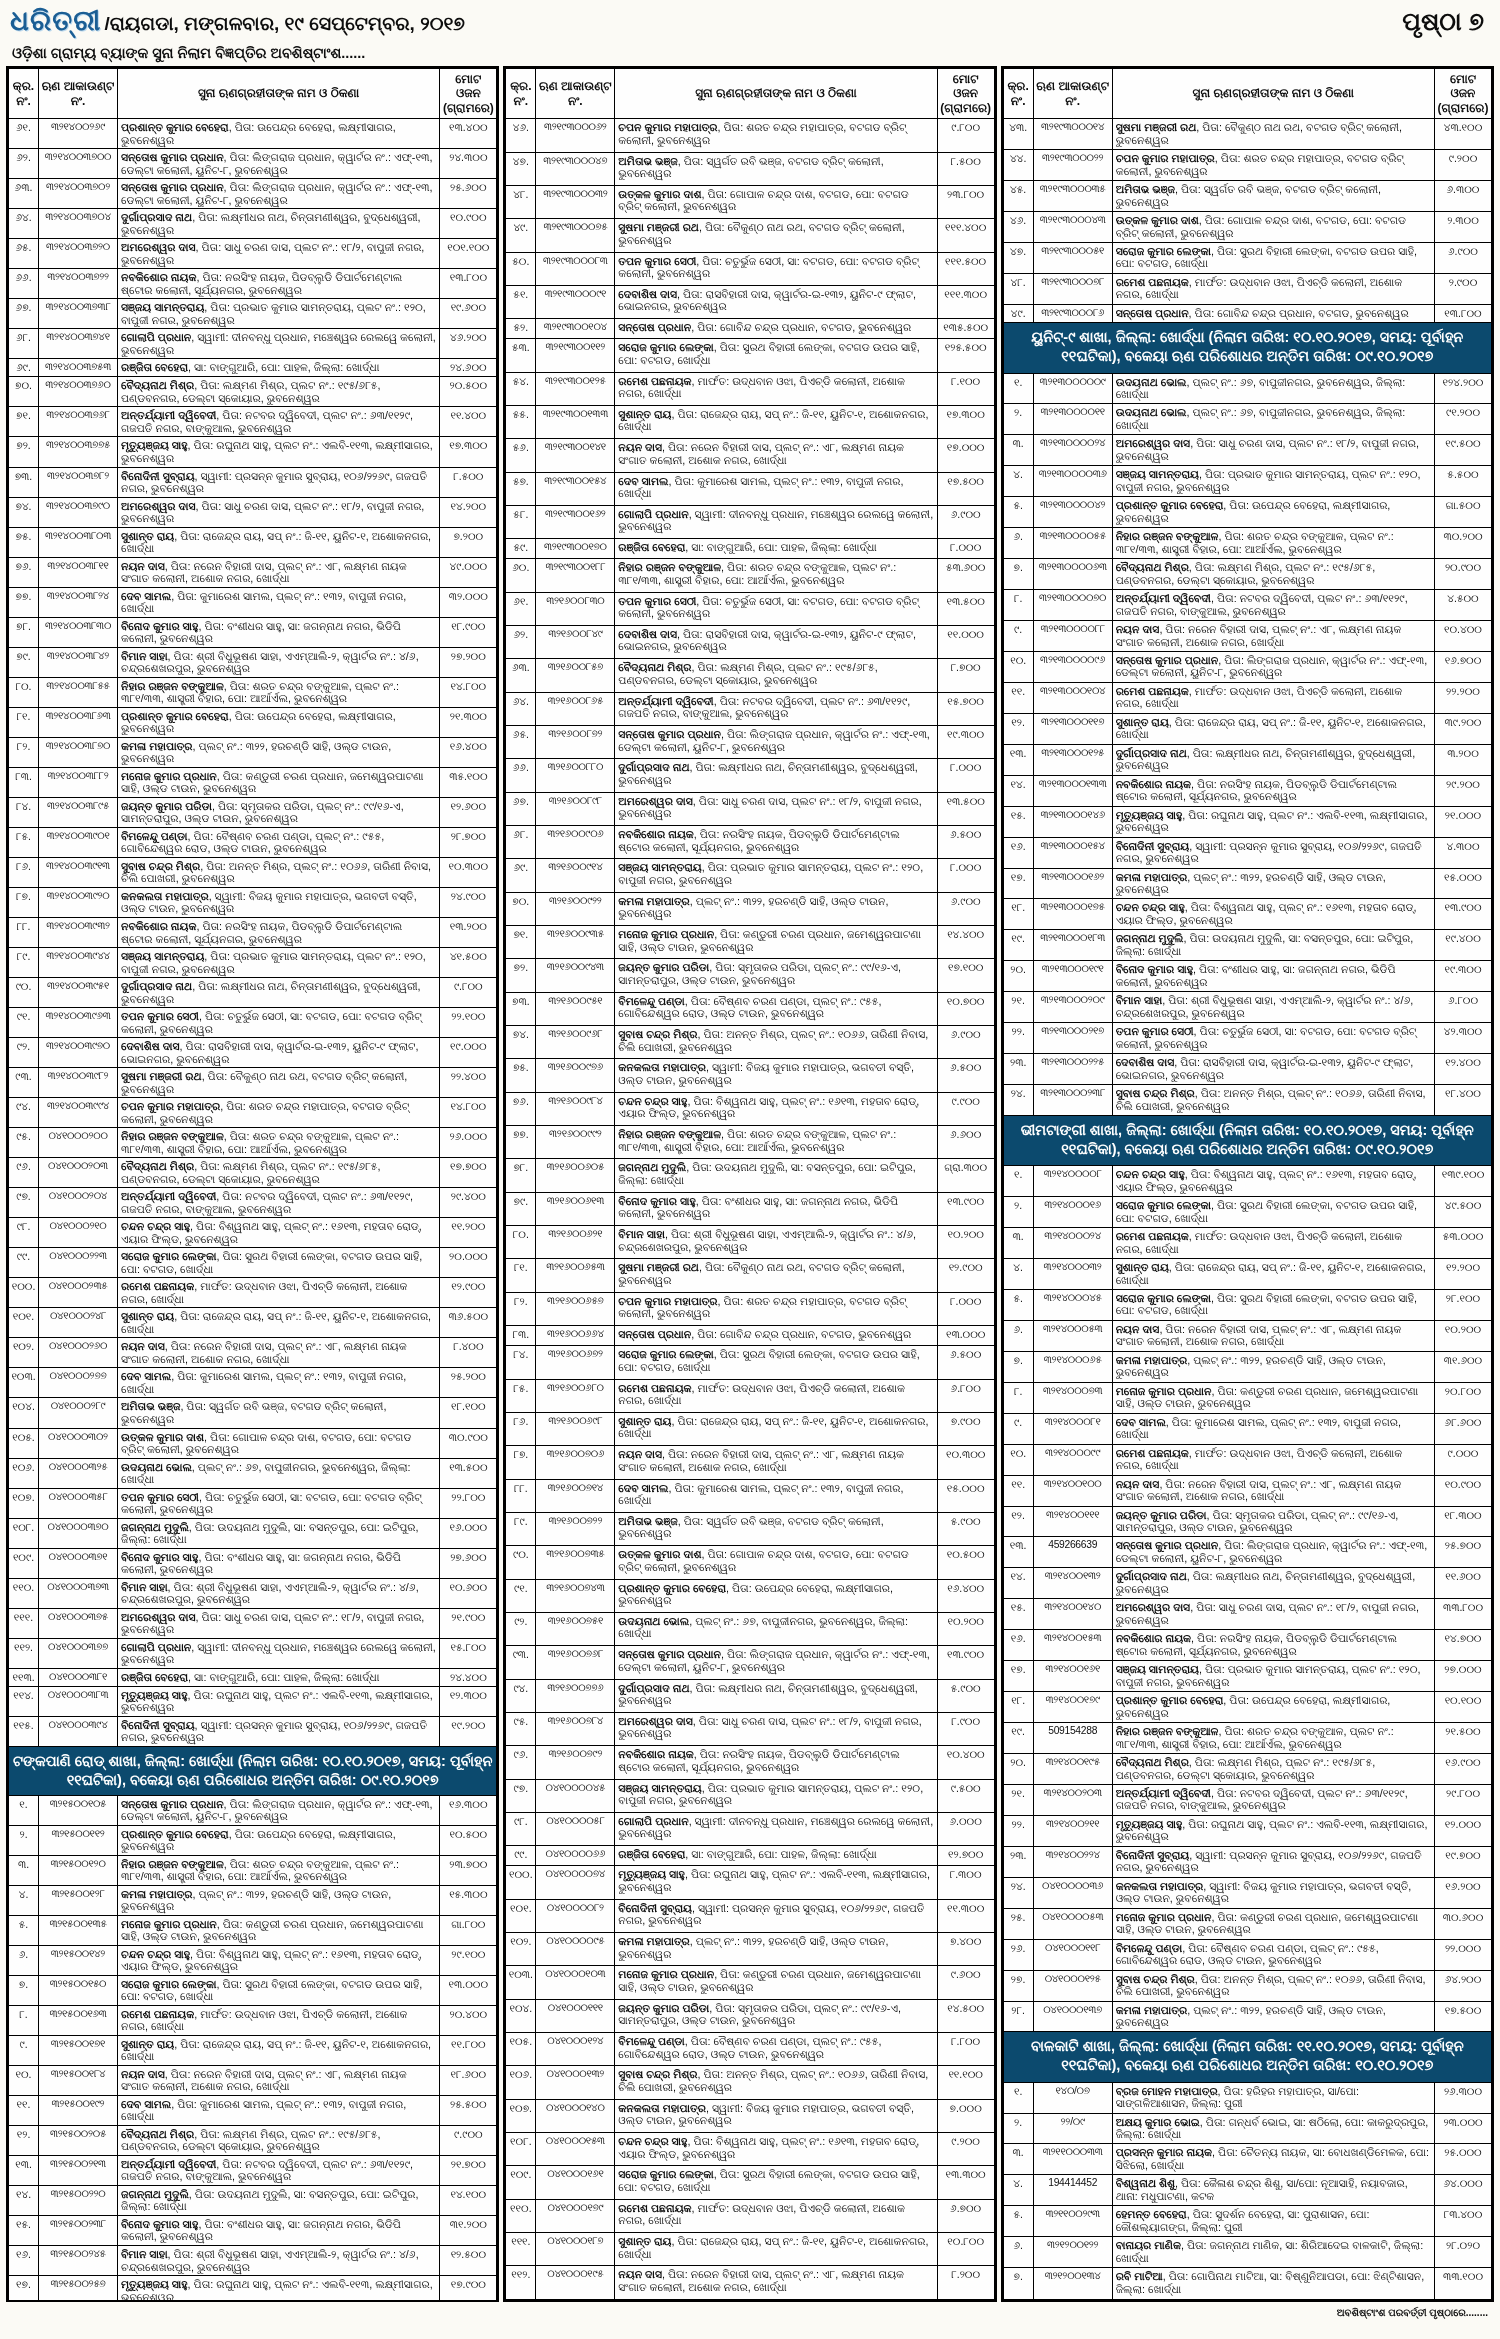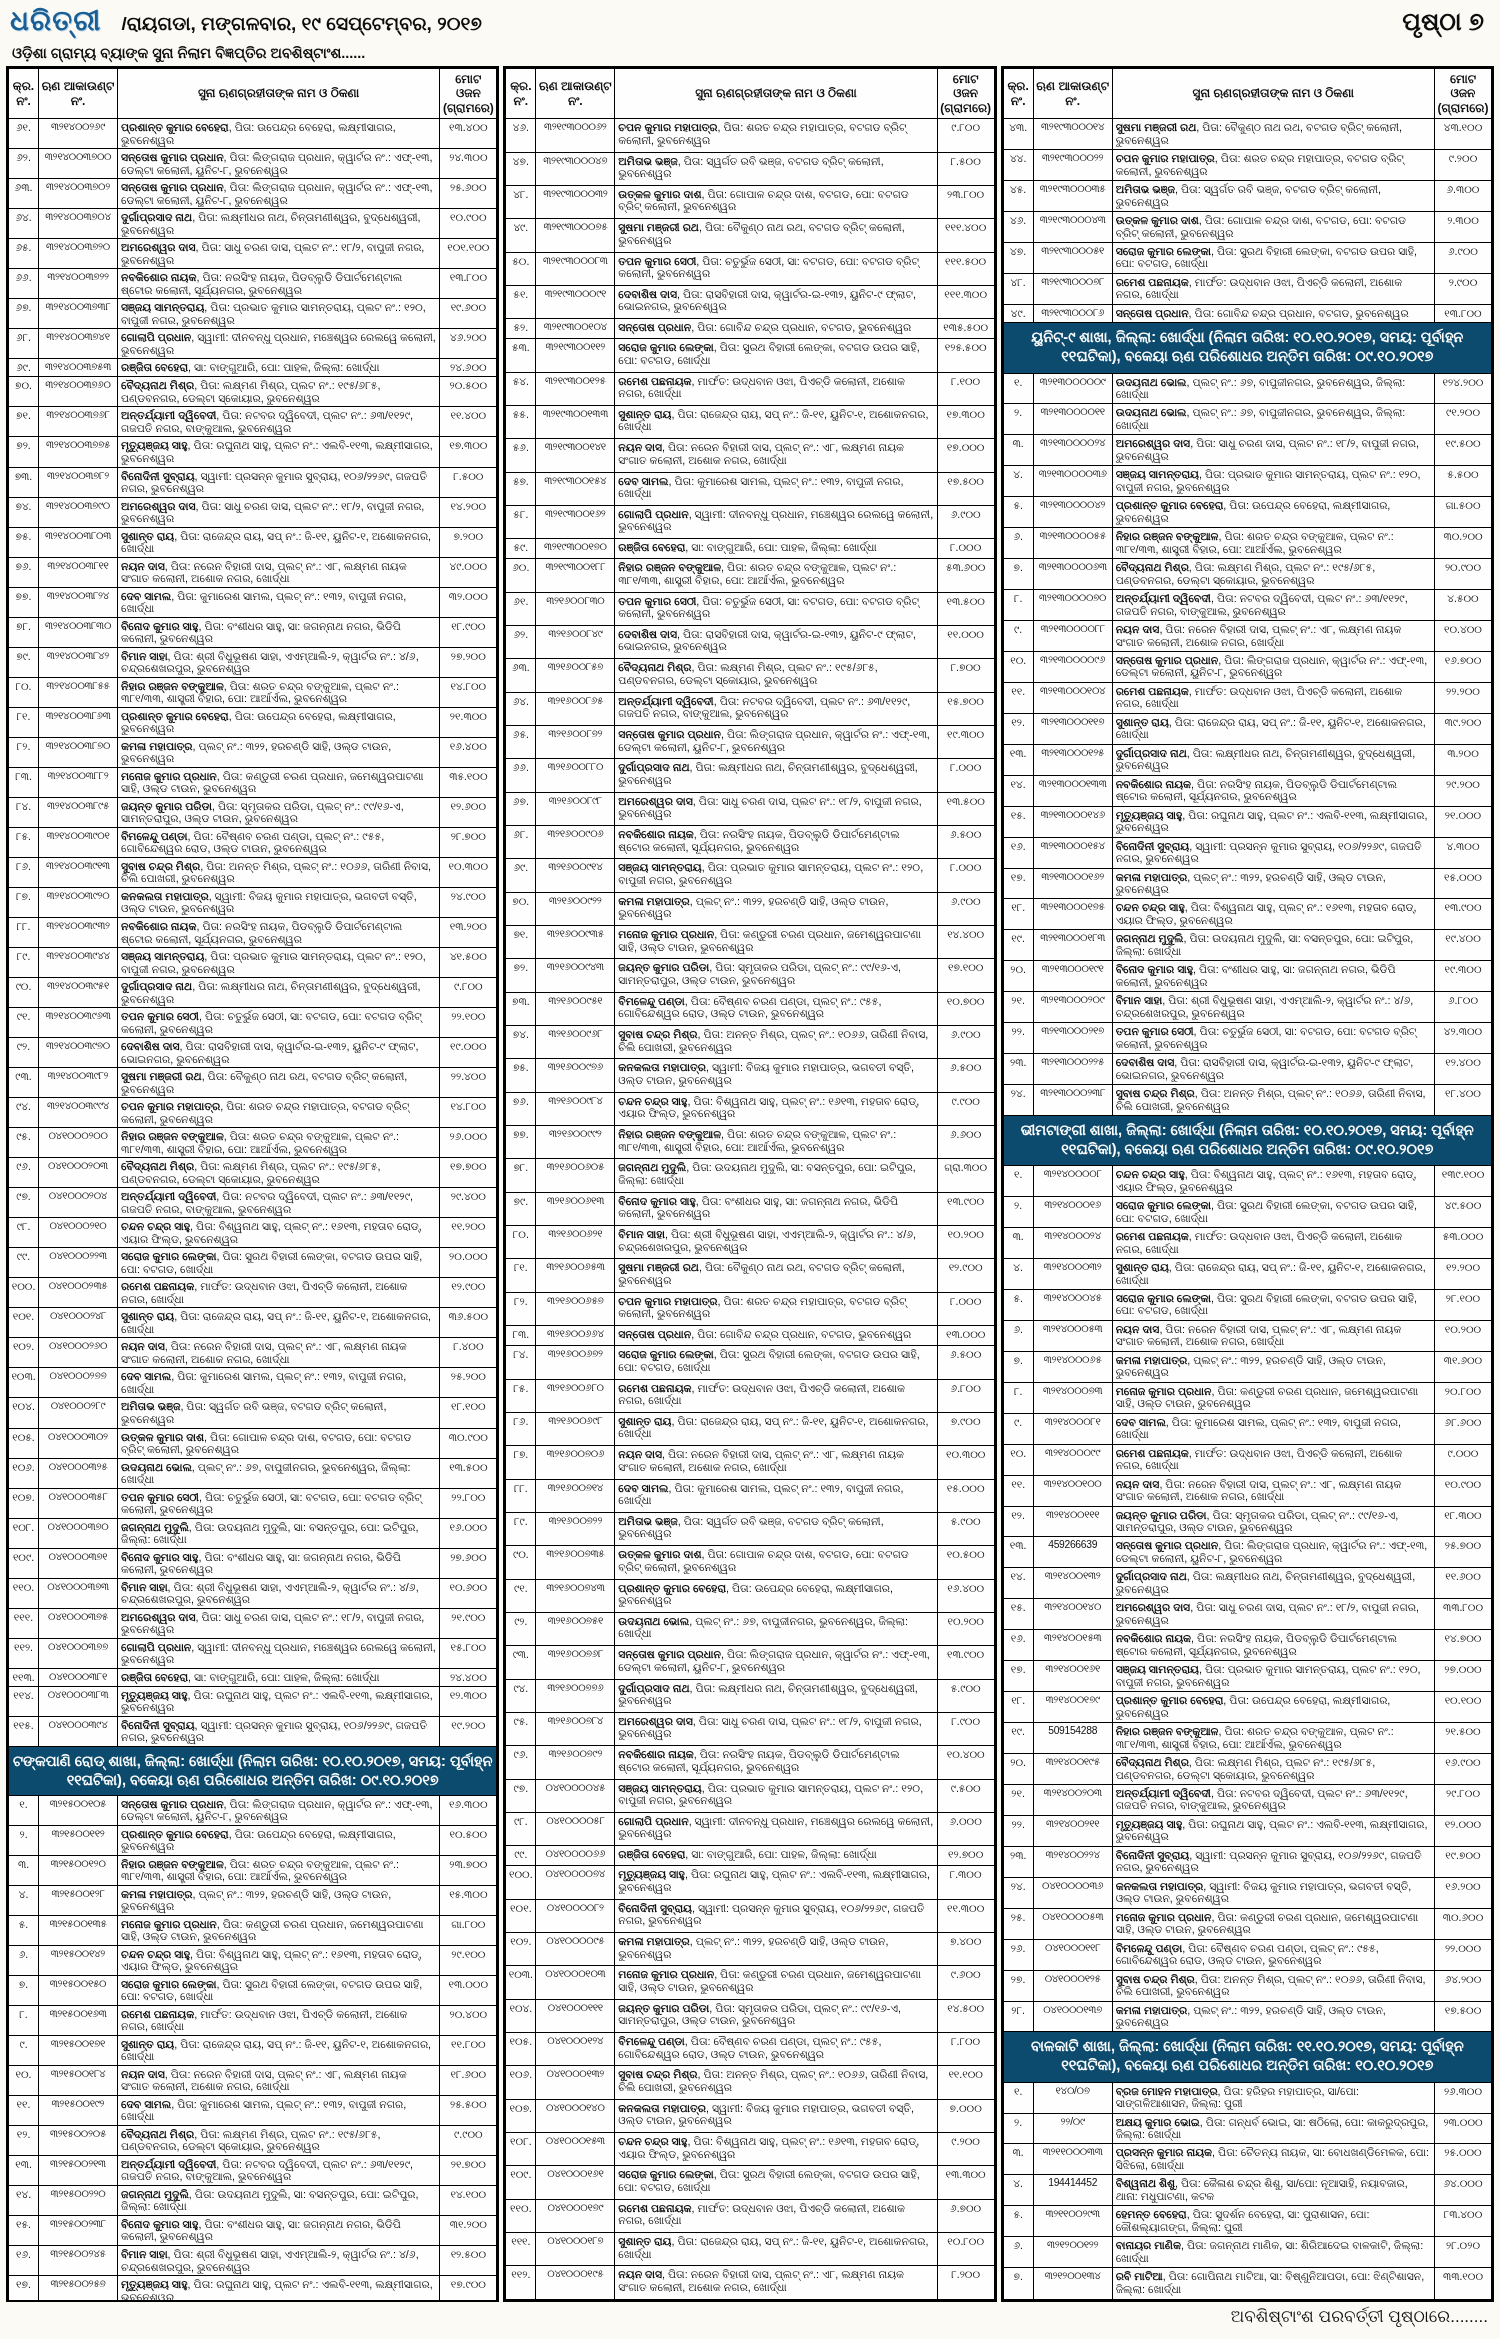--- a/index.html
+++ b/index.html
@@ -1,38 +1,38 @@
 <!DOCTYPE html>
 <html><head>
 <meta charset="utf-8">
 <style>
   html,body{margin:0;padding:0}
   body{width:1500px;height:2339px;background:#fbfaf5;color:#0d0d0d;
        font-family:"Liberation Sans","DejaVu Sans",sans-serif;overflow:hidden}
   .masthead{display:flex;align-items:baseline;padding:5px 16px 0 10px}
   .logo{font-size:28px;font-weight:bold;color:#1b5e94;
         text-shadow:1px 1px 0 #bcd9ee;letter-spacing:1px}
-  .edition{font-size:19px;font-weight:bold;margin-left:20px}
+  .edition{font-size:19px;font-weight:bold;margin-left:3px}
   .pageno{margin-left:auto;font-size:25px;font-weight:bold}
   .subtitle{font-size:14.5px;font-weight:bold;padding:7px 12px 4px 12px}
   .cols{display:flex;gap:4px;padding:0 6px}
   .colwrap{flex:1;height:2232px;overflow:hidden;border:2px solid #000;background:#fefefe}
   table{width:100%;height:2232px;border-collapse:collapse;table-layout:fixed}
   th,td{border:1px solid #000;vertical-align:top}
   th{font-size:12px;font-weight:bold;padding:3px 1px;vertical-align:middle;text-align:center;line-height:1.2}
   th.sl,td.sl{width:27px}
   th.ac,td.ac{width:76px}
   th.wt,td.wt{width:54px}
   td.sl{font-size:10.5px;text-align:center;padding:2px 0}
   td.ac{font-size:10.3px;text-align:center;padding:2px 0;letter-spacing:-0.3px}
   td.nm{font-size:10.8px;padding:2px 3px;line-height:1.16}
   td.wt{font-size:10.5px;text-align:center;padding:2px 1px}
   td.band{background:#0c4a6e;color:#fff;text-align:center;font-weight:bold;
           font-size:14.5px;padding:5px 2px;line-height:1.3}
-  .footer{text-align:right;font-weight:normal;font-size:17px;padding:5px 12px 0 0}
+  .footer{text-align:right;font-weight:bold;font-size:10px;padding:5px 12px 0 0}
 </style>
 </head>
 <body>
 
 <div class="masthead">
   <span class="logo">ଧରିତ୍ରୀ</span>
   <span class="edition">/ରାୟଗଡା, ମଙ୍ଗଳବାର, ୧୯ ସେପ୍ଟେମ୍ବର, ୨୦୧୭</span>
   <span class="pageno">ପୃଷ୍ଠା ୭</span>
 </div>
 

